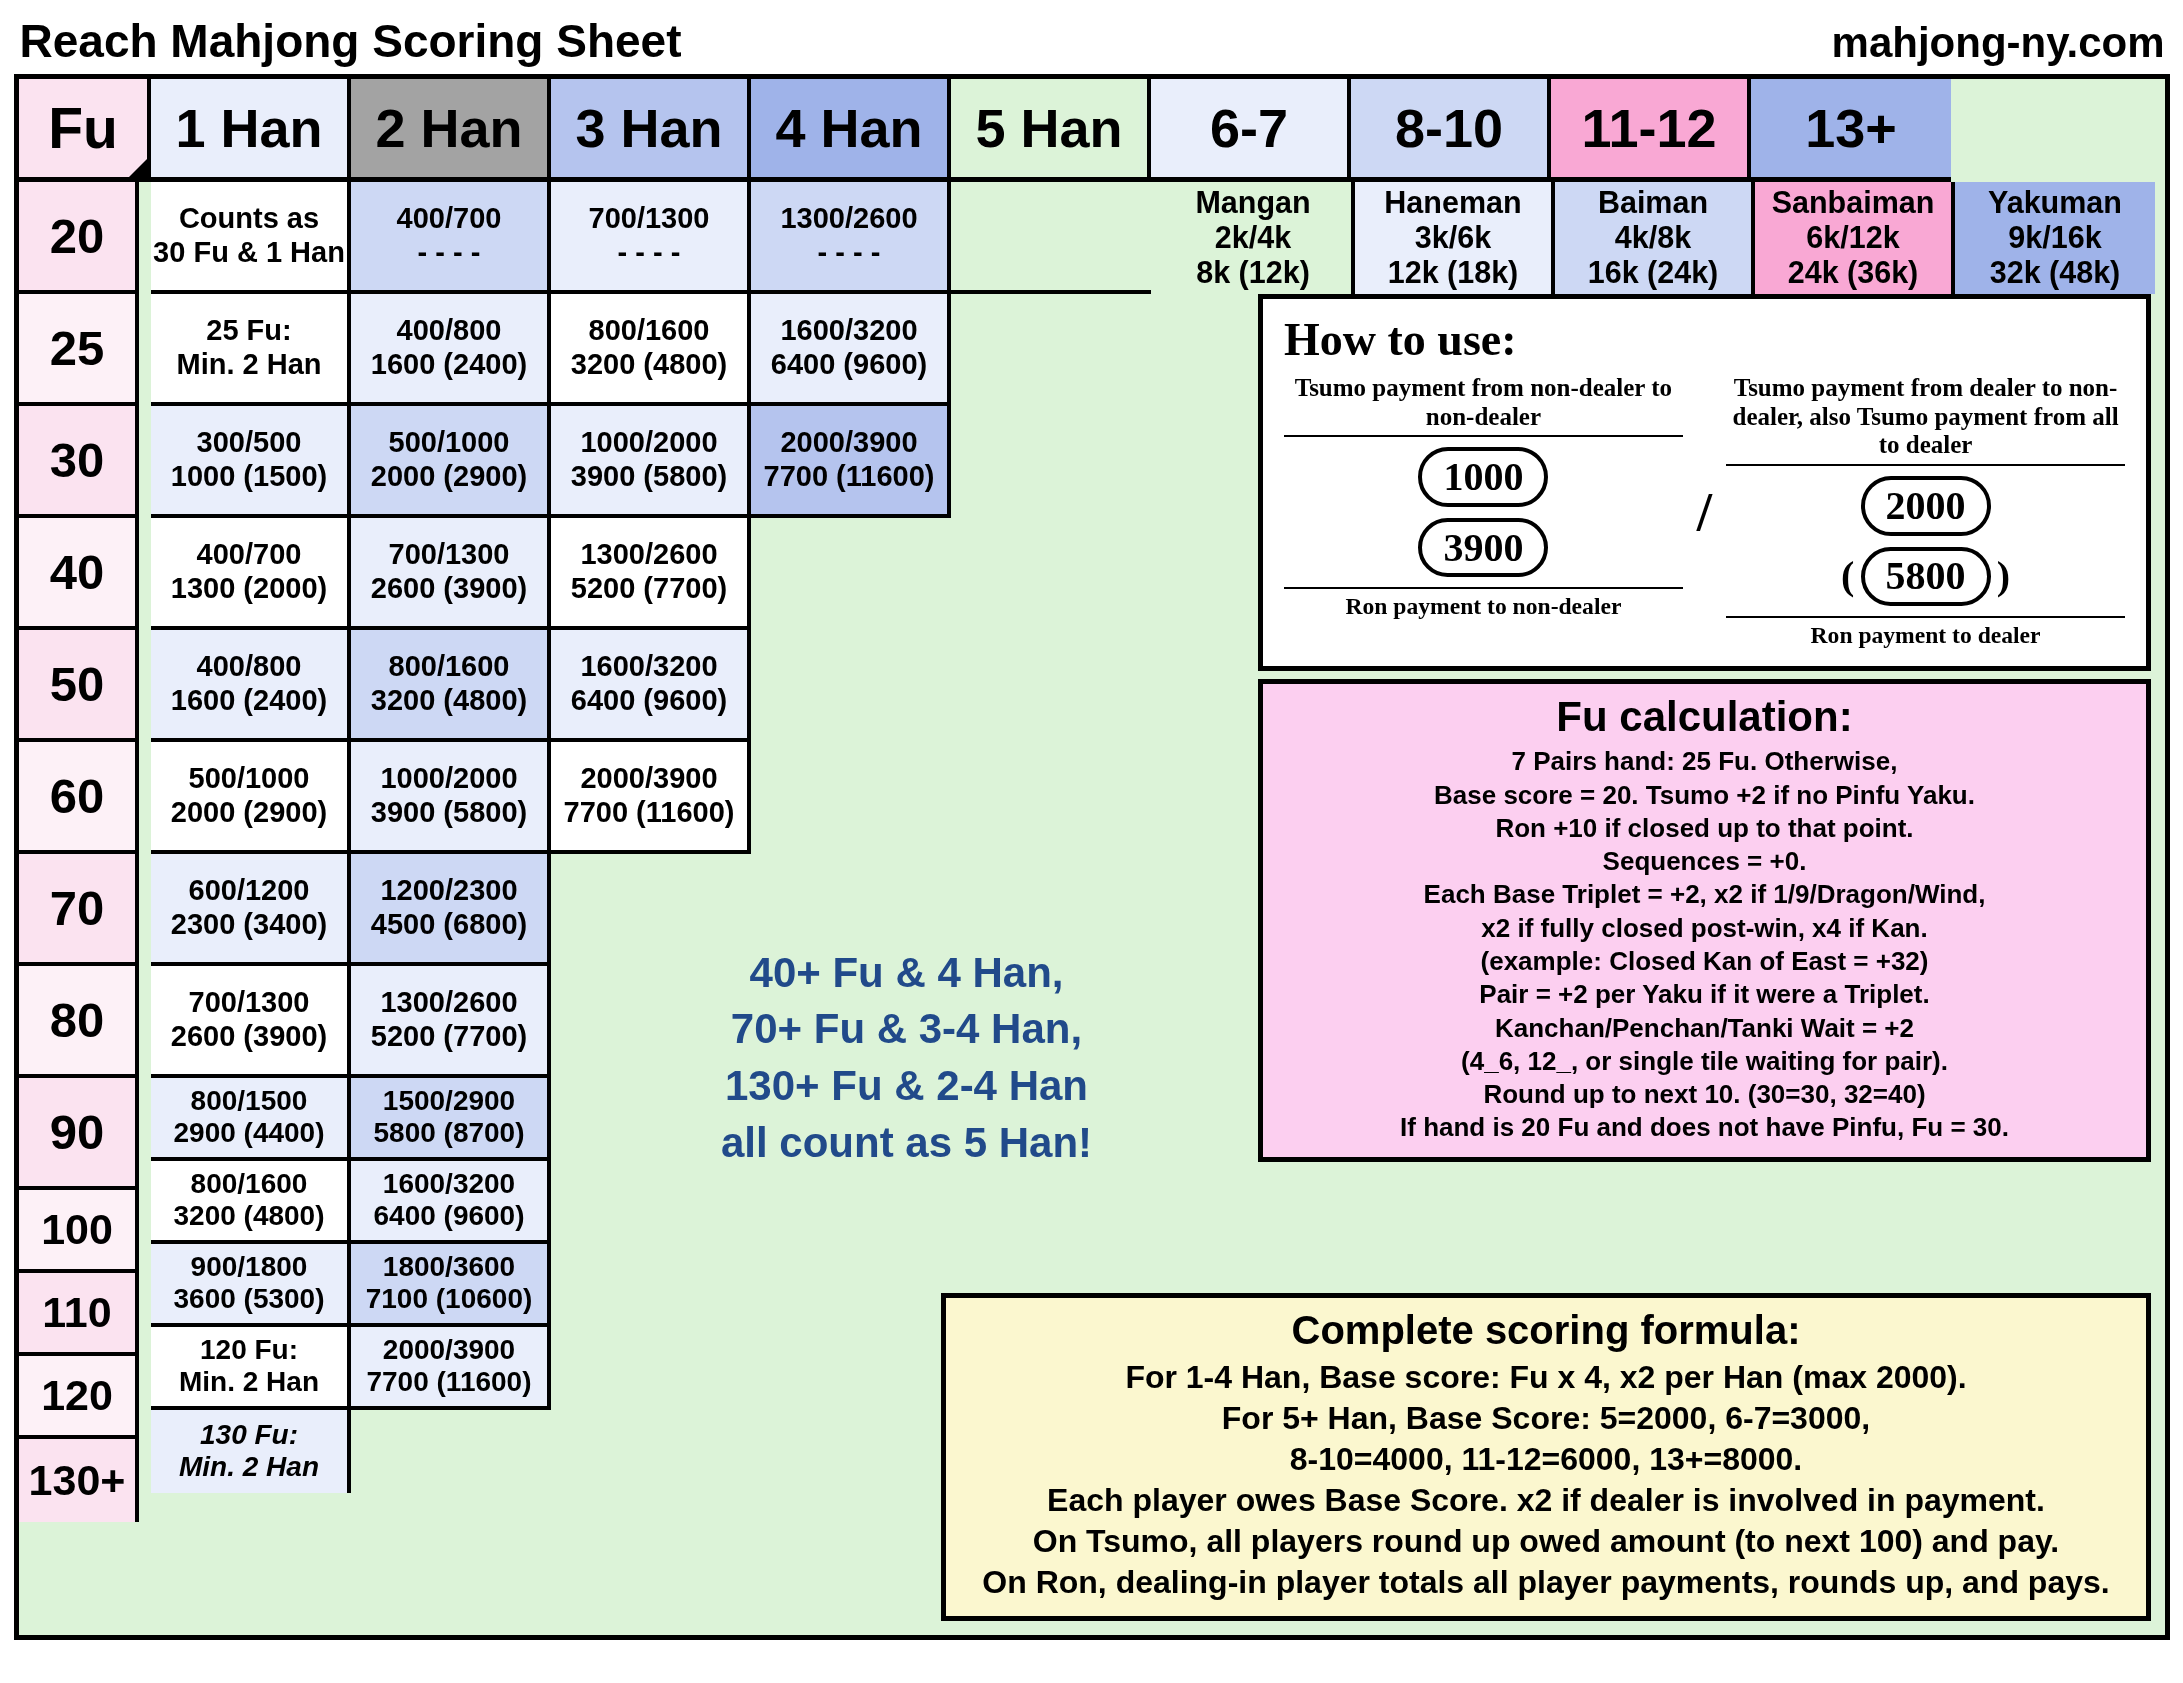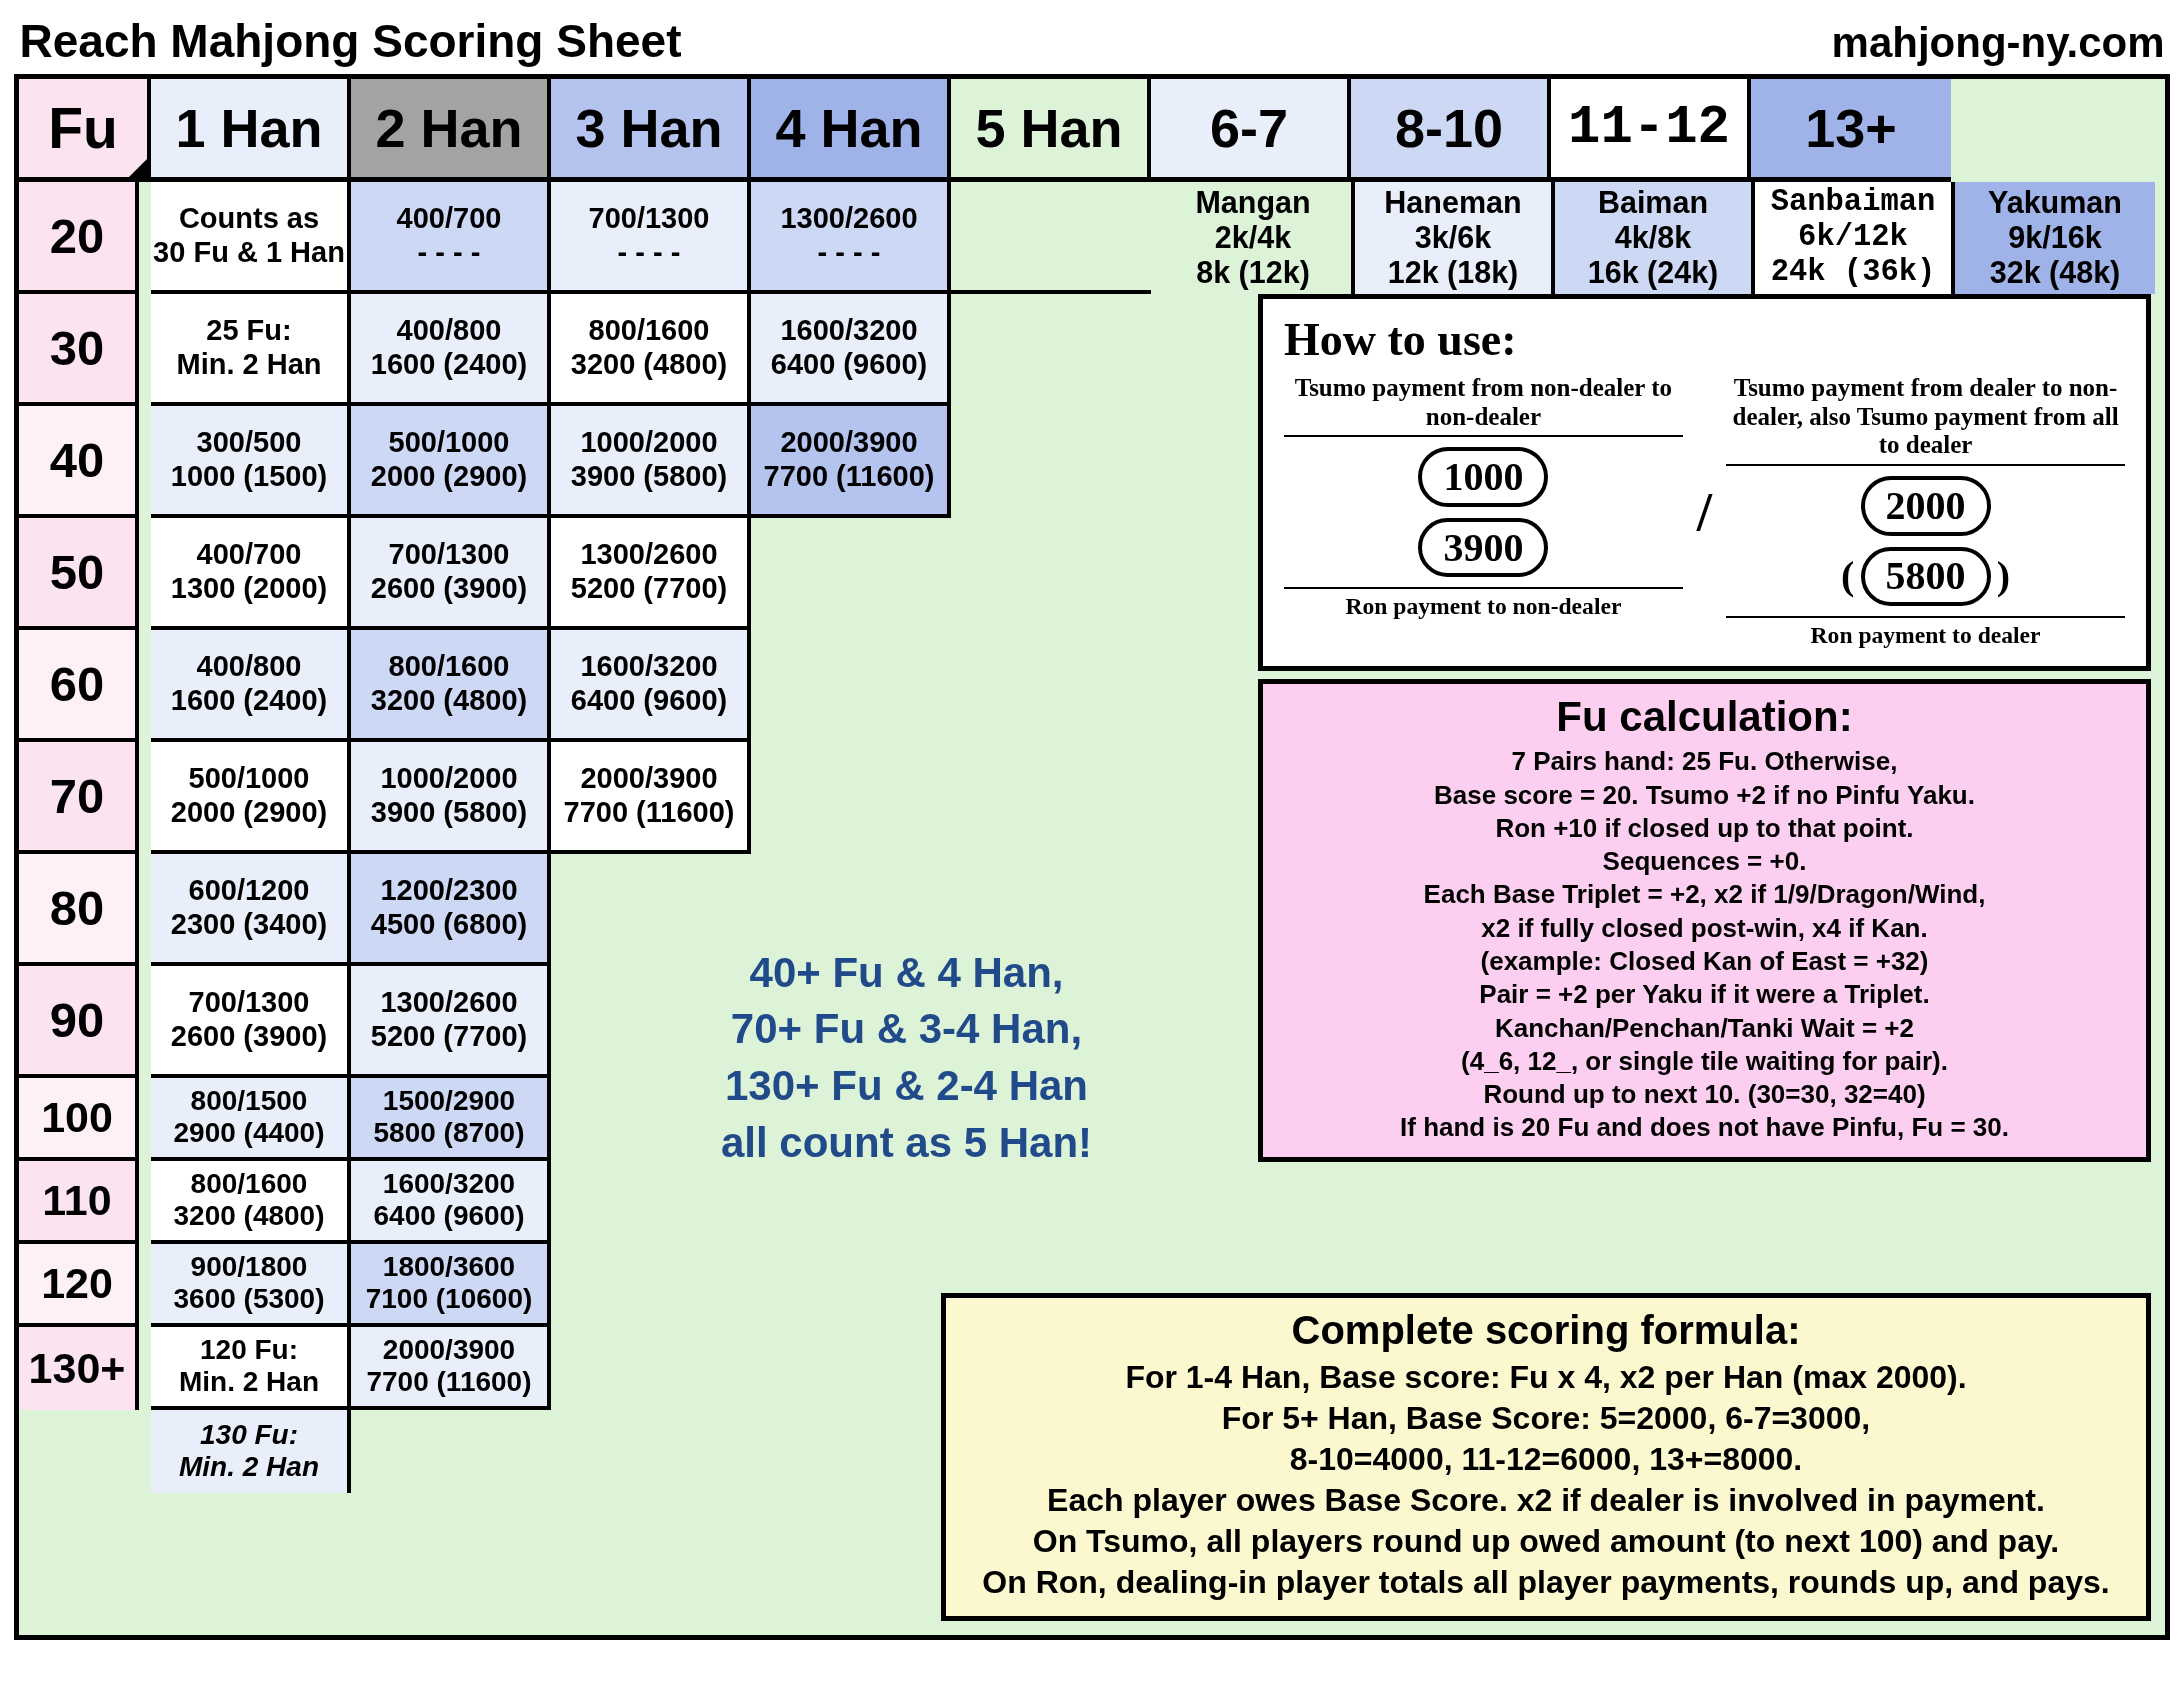--- a/index.html
+++ b/index.html
@@ -57,21 +57,21 @@
     border-right: 18px solid #000;
     border-top: 18px solid transparent;
   }
   .c-han1 { background: #e9eefb; }
   .c-han2 { background: #a3a3a3; }
   .c-han3 { background: #b5c4ee; }
   .c-han4 { background: #9fb3e9; }
   .c-han5 { background: #dcf3d8; }
   .c-han67 { background: #e9eefb; }
   .c-han810 { background: #cdd8f4; }
-  .c-han1112 { background: #ffffff; font-family: Liberation Mono, monospace; }
+  .c-han1112 { background: #f9a8d4; }
   .c-han13 { background: #9fb3e9; }
   .hcol { width: 200px; }
   
   .limitrow {
     position: absolute;
     top: 103px; left: 1136px; right: 0;
     height: 112px;
     display: flex;
   }
   .limitrow > div {
@@ -247,20 +247,21 @@
       </div>
       <div class="c-han13">
         <span>Yakuman</span>
         <span>9k/16k</span>
         <span>32k (48k)</span>
       </div>
     </div>
 
     <div class="fucol">
       <div class="pink-a">20</div>
+      <div class="pink-b">25</div>
       <div class="pink-a">30</div>
       <div class="pink-b">40</div>
       <div class="pink-a">50</div>
       <div class="pink-b">60</div>
       <div class="pink-a">70</div>
       <div class="pink-b">80</div>
       <div class="pink-a">90</div>
       <div class="pink-b">100</div>
       <div class="pink-a">110</div>
       <div class="pink-b">120</div>

